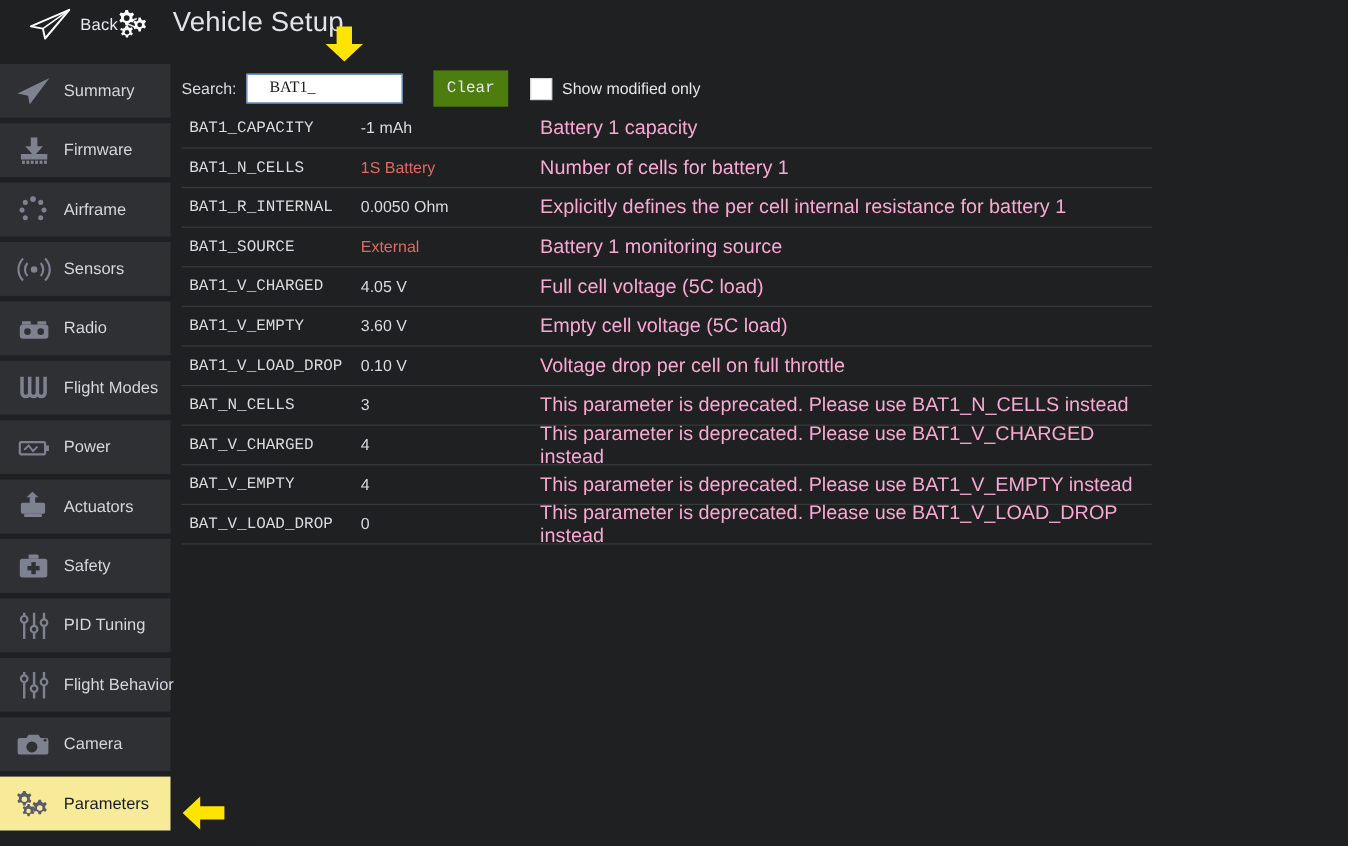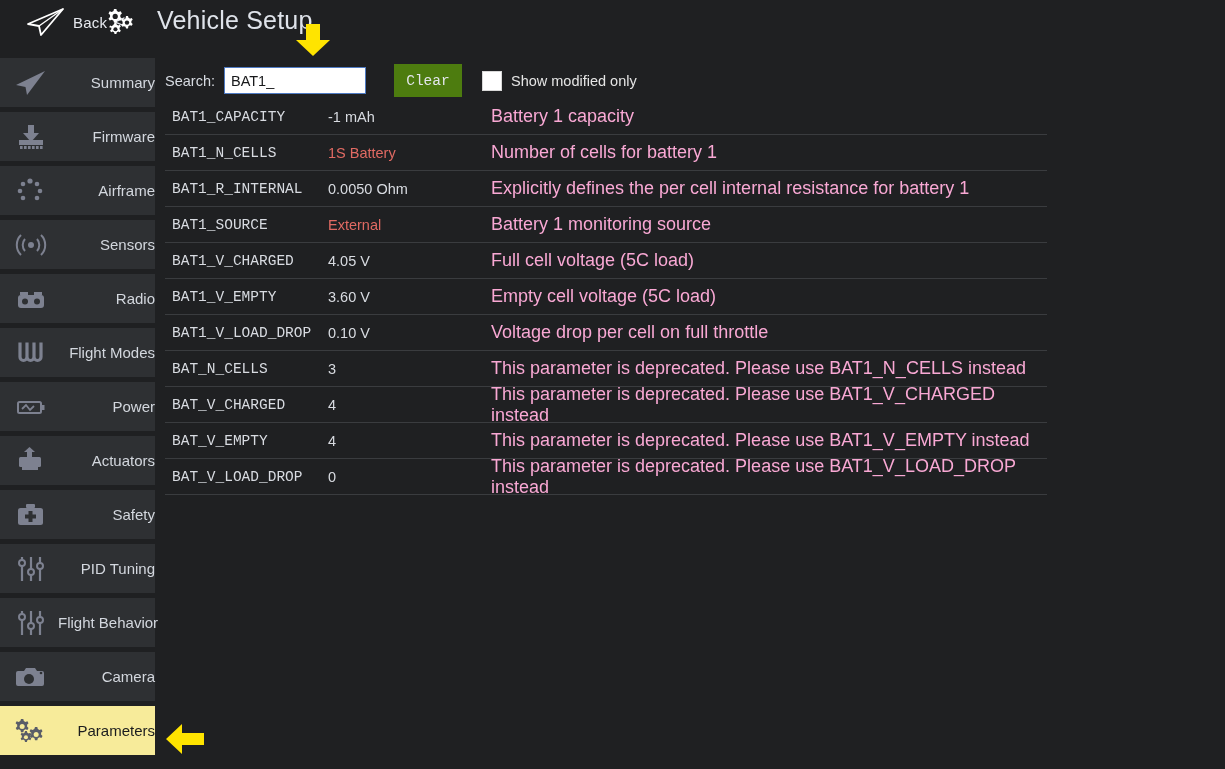--- a/index.html
+++ b/index.html
@@ -47,41 +47,40 @@
     position: absolute; left: 0; top: 58px; width: 155px; height: 700px;
     background: #1f2022;
   }
   .nav-item {
     position: relative;
     height: 49px; margin-bottom: 5px;
     background: #2e3033;
     display: flex; align-items: center; gap: 10px;
     padding-left: 14px;
     cursor: pointer;
-    justify-content: space-between;
   }
   .nav-item.active { background: #f7eb9a; }
   .nav-label {
     color: #d3d7de; font-size: 15px; white-space: nowrap;
   }
   .nav-item.active .nav-label { color: #1b1c1e; }
   .nav-ico { width: 34px; height: 30px; flex: 0 0 34px; display: block; }
 
   
   #searchbar {
     position: absolute; left: 165px; top: 64px;
     display: flex; align-items: center; height: 33px;
   }
   #search-label { color: #d7dbe2; font-size: 14.5px; margin-right: 9px; }
   #search-input {
     width: 142px; height: 27px;
     background: #ffffff; color: #18191b;
     border: 1px solid #4f7bc4;
-    font-family: Liberation Sans, sans-serif; font-size: 14.5px;
-    padding: 0 6px; outline: none;
+    font-family: Liberation Serif, serif; font-size: 14.5px;
+    padding: 0 20px; outline: none;
   }
   #clear-button {
     margin-left: 28px;
     width: 68px; height: 33px;
     background: #4d7c0f; color: #e3e6ec;
     border: none; font-family: Liberation Mono, monospace; font-size: 14.5px;
     cursor: pointer;
   }
   #modified-check {
     margin-left: 20px; display: flex; align-items: center; gap: 9px; cursor: pointer;

